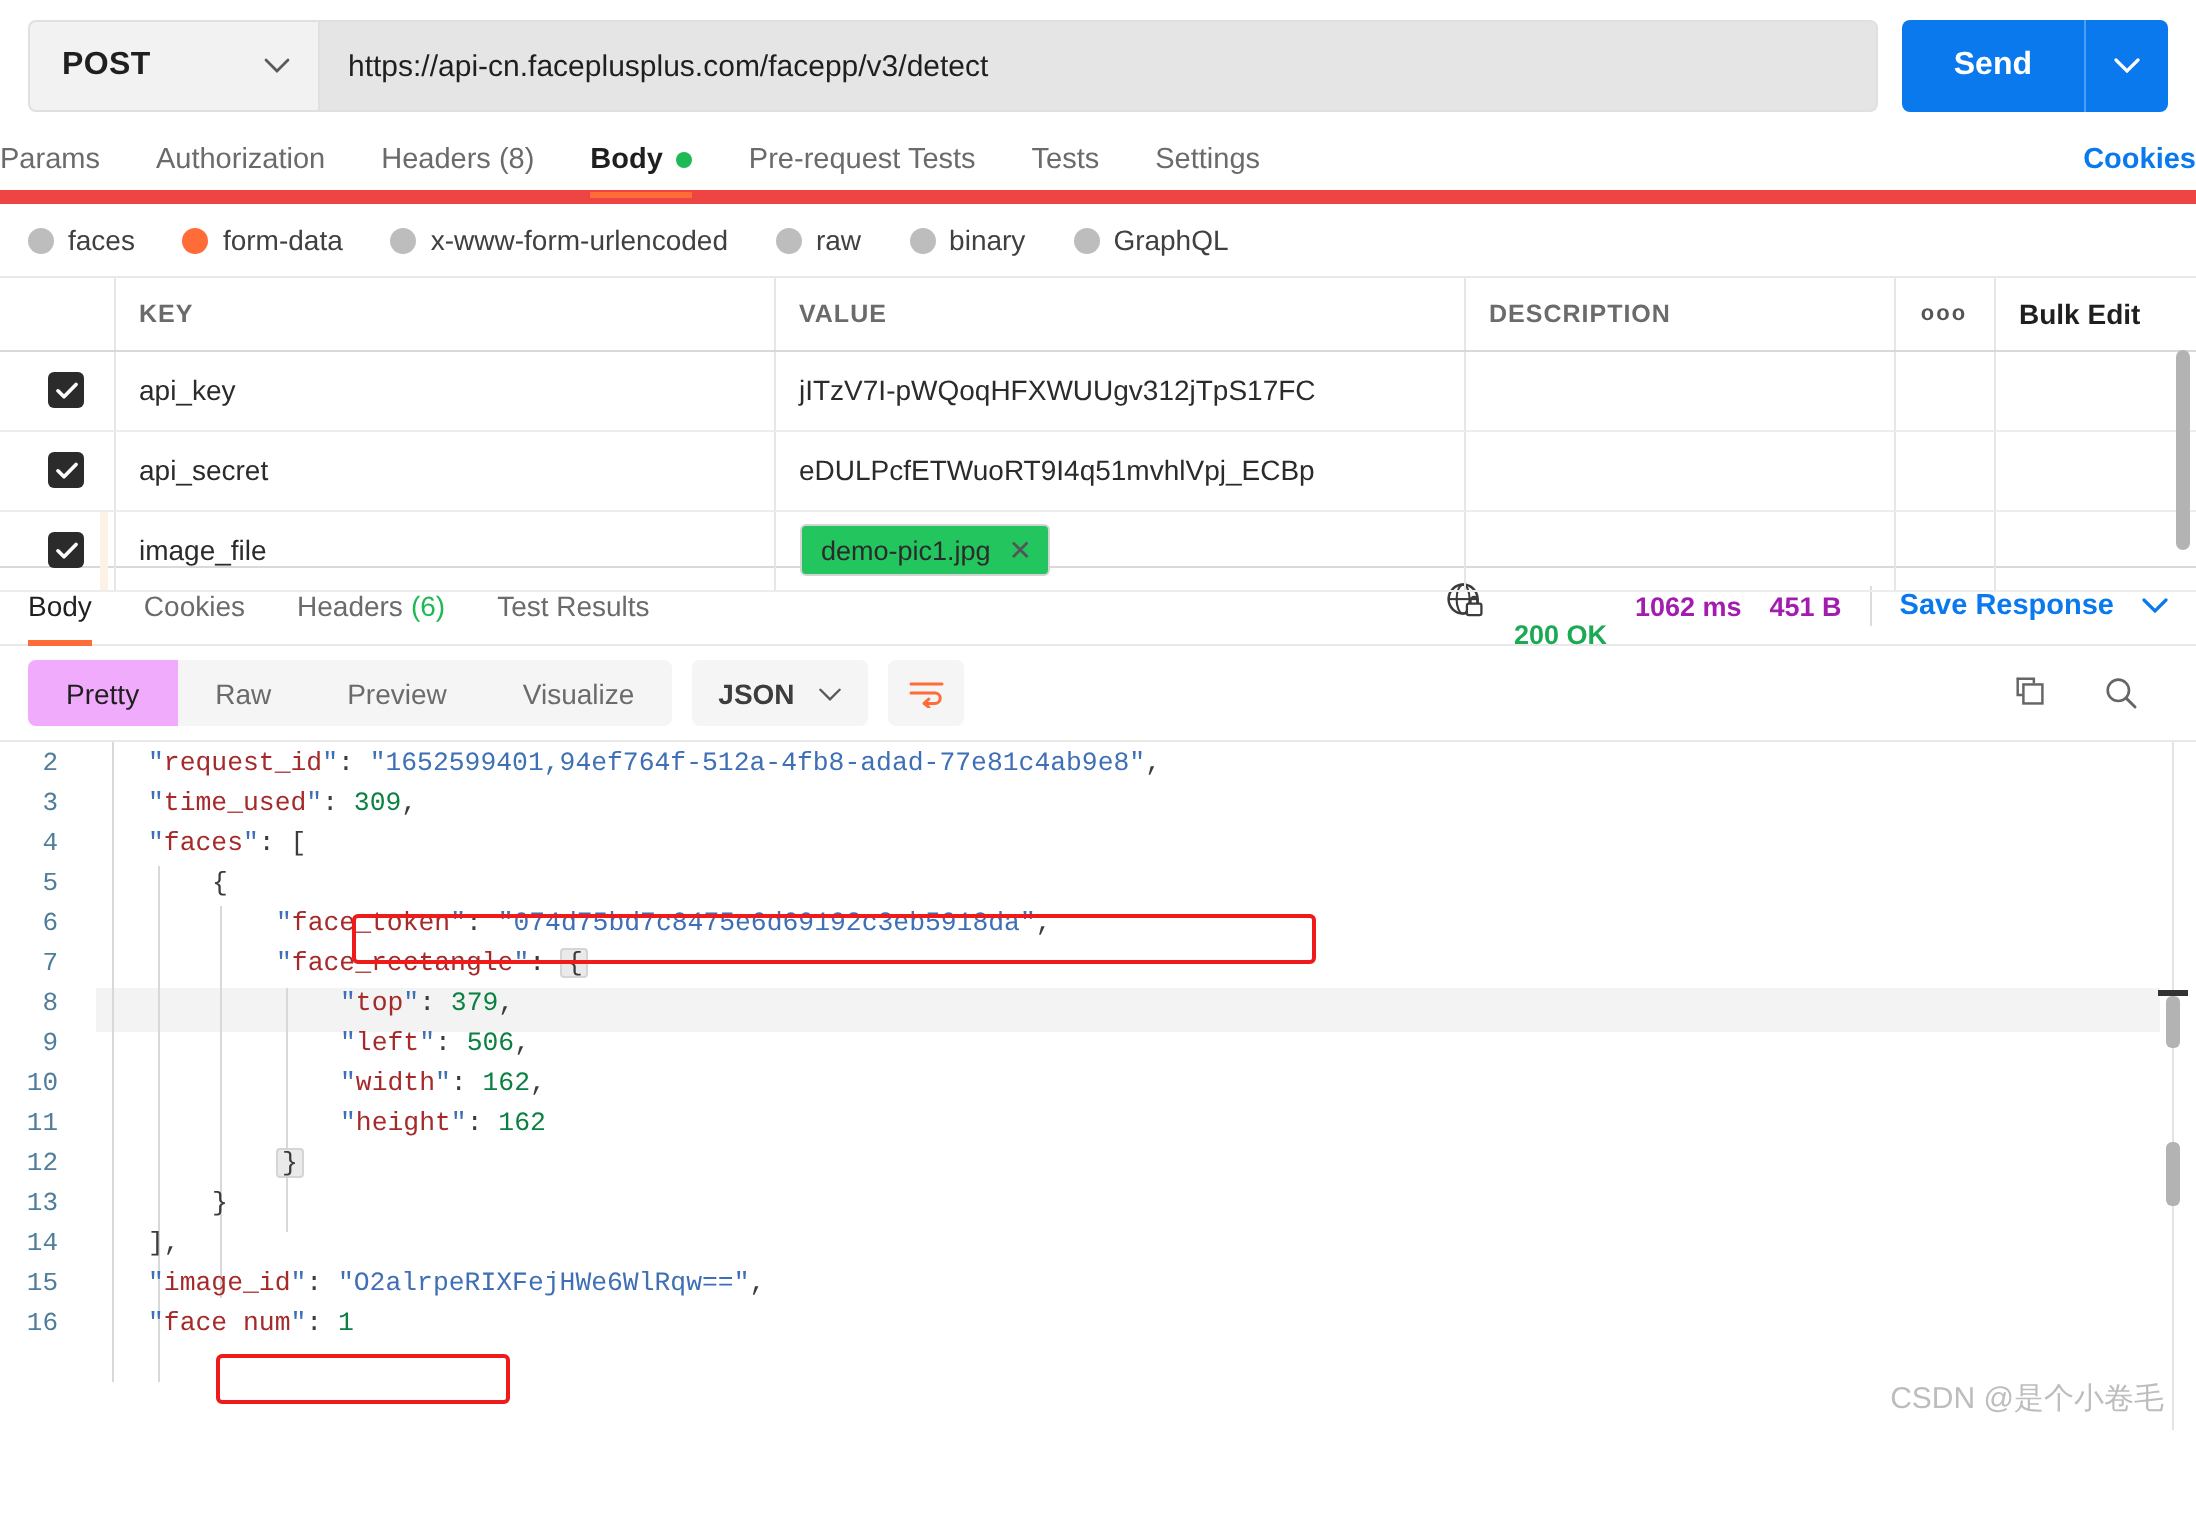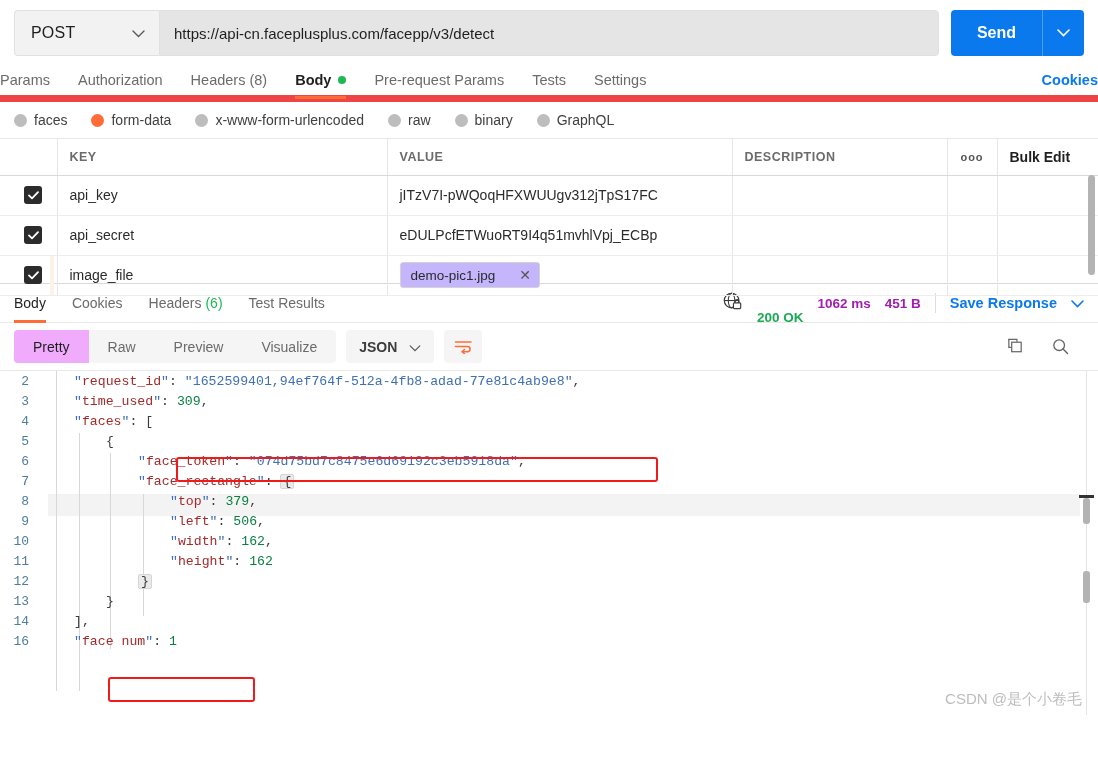--- a/index.html
+++ b/index.html
@@ -21,21 +21,21 @@
   .method-box {
     width: 145px; height: 46px;
     background: #f2f2f2;
     border: 1px solid #e0e0e0;
     border-right: none;
     border-radius: 4px 0 0 4px;
     display: flex; align-items: center; justify-content: space-between;
     padding: 0 14px 0 16px;
     cursor: pointer;
   }
-  .method-label { font-size: 16px; font-weight: 400; color: #1f1f1f; letter-spacing:.2px;}
+  .method-label { font-size: 16px; font-weight: 700; color: #1f1f1f; letter-spacing:.2px;}
   .url-input {
     flex: 1; height: 46px;
     background: #e5e5e5;
     border: 1px solid #e0e0e0;
     border-radius: 0 4px 4px 0;
     font-size: 15px; color: #1f1f1f;
     padding: 0 14px;
     outline: none;
     font-family: "Liberation Sans", sans-serif;
   }
@@ -117,23 +117,23 @@
   .th-bulk { color: #1f1f1f !important; font-size: 14px !important; letter-spacing: 0 !important; cursor: pointer;}
   .th-dots { color: #555; text-align: center !important; padding: 0 !important; }
   .dots { font-size: 11px; letter-spacing: 1px; color:#555; text-align:center;}
   .chk {
     width: 18px; height: 18px; background: #2b2b2b; border-radius: 3px;
     display: flex; align-items: center; justify-content: center;
     margin-left: 12px; cursor: pointer;
   }
   .chk svg { display:block; }
   .file-chip {
-    display: inline-flex; align-items: center; gap: 24px;
+    display: inline-flex; align-items: center; gap: 9px;
     border: 1px solid #d4d4d4; border-radius: 3px;
-    background: #c4b5fd; padding: 4px 8px 4px 10px;
+    background: #22c55e; padding: 4px 8px 4px 10px;
     font-size: 13.5px; color: #2b2b2b;
     cursor: pointer;
   }
   .chip-x { color:#555; font-size: 14px; cursor: pointer; }
   .row-marker-cell { position: relative; }
   .row-marker-cell::before {
     content:""; position:absolute; left:50px; top:0; bottom:0; width:4px; background:#fdf2e6;
   }
   .tbl-scrollbar {
     position: absolute; right: 3px; top: 36px;
@@ -269,21 +269,21 @@
         <span>Authorization</span>
       </div>
     <div class="req-tab">
         <span>Headers (8)</span>
       </div>
     <div class="req-tab active">
       <span>Body</span>
       <span class="green-dot"></span>
     </div>
     <div class="req-tab">
-        <span>Pre-request Params</span>
+        <span>Pre-request Tests</span>
       </div>
     <div class="req-tab">
         <span>Tests</span>
       </div>
     <div class="req-tab">
         <span>Settings</span>
       </div>
     <div class="cookies-link">Cookies</div>
   </div>
 
@@ -522,20 +522,24 @@
         </div>
         <div class="code-row">
           <div class="lineno">13</div>
           <div class="codetext" style="padding-left: 64px;"><span class="p">}</span></div>
         </div>
         <div class="code-row">
           <div class="lineno">14</div>
           <div class="codetext" style="padding-left: 32px;"><span class="p">],</span></div>
         </div>
         <div class="code-row">
+          <div class="lineno">15</div>
+          <div class="codetext" style="padding-left: 32px;"><span class="s">"</span><span class="k">image_id</span><span class="s">"</span><span class="p">: </span><span class="s">"O2alrpeRIXFejHWe6WlRqw=="</span><span class="p">,</span></div>
+        </div>
+        <div class="code-row">
           <div class="lineno">16</div>
           <div class="codetext" style="padding-left: 32px;"><span class="s">"</span><span class="k">face num</span><span class="s">"</span><span class="p">: </span><span class="n">1</span></div>
         </div>
       </div>
 
     <div class="hl-box" style="left:176px; top:86px; width:482px; height:25px;"></div>
     <div class="hl-box" style="left:108px; top:306px; width:147px; height:25px;"></div>
 
     <div class="json-scroll-track"></div>
     <div class="json-scroll-cap" style="top:124px;"></div>

